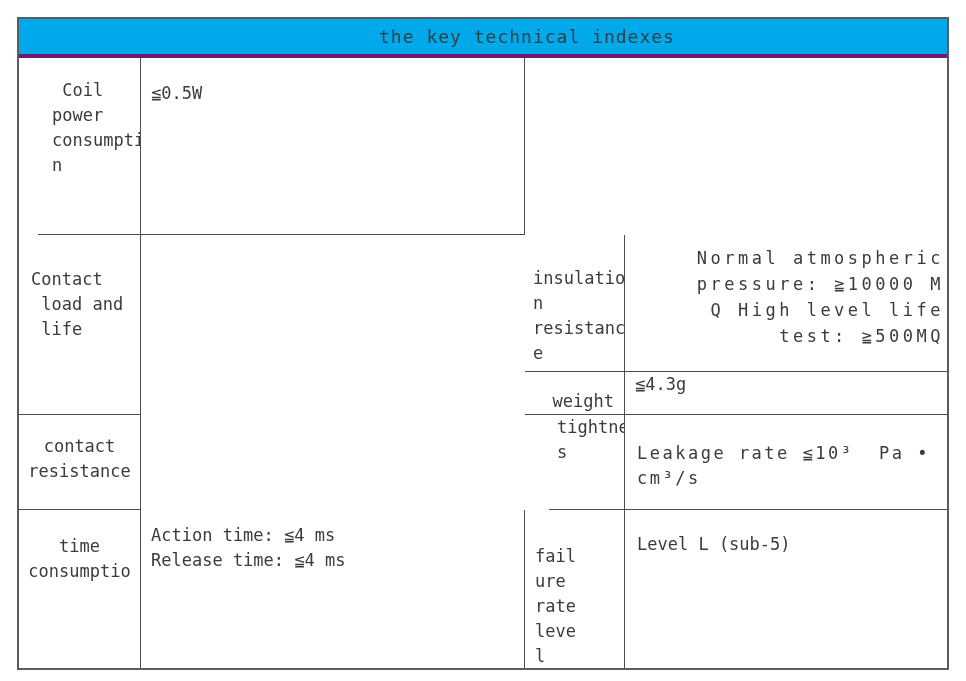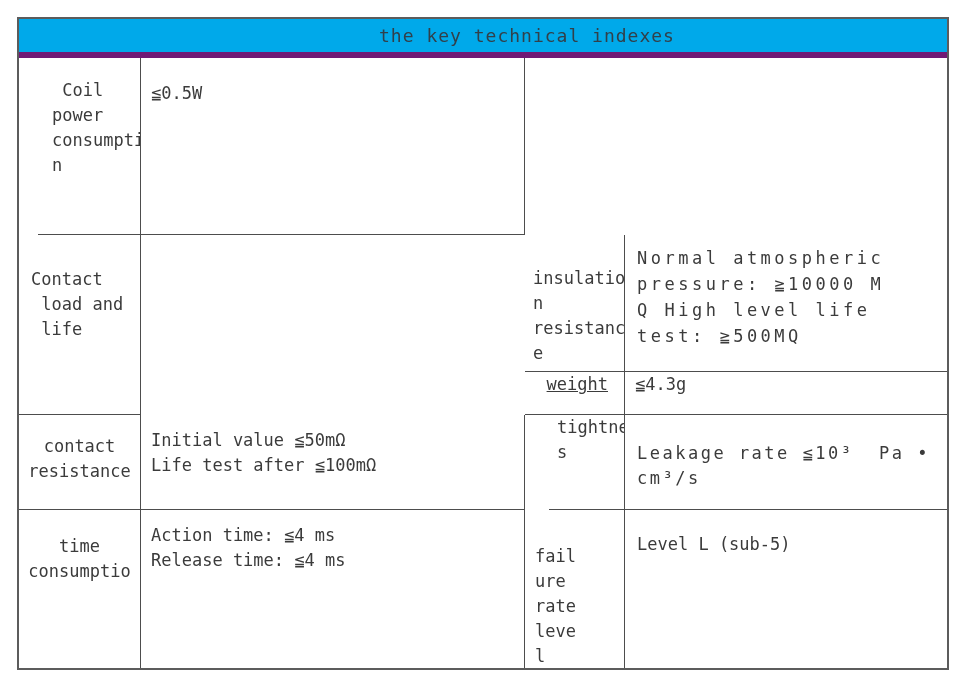--- a/index.html
+++ b/index.html
@@ -27,21 +27,21 @@
     grid-template-columns: 122px 384px 100px 1fr;
     grid-template-rows: 39px 177px 137px 43px 95px 1fr;
     background: #ffffff;
     font-size: 17px;
     line-height: 25px;
   }
   .hd {
     grid-column: 1 / 5;
     grid-row: 1;
     background: #00a9ea;
-    border-bottom: 6px solid #701a75;
+    border-bottom: 4px solid #701a75;
     display: flex;
     align-items: center;
     justify-content: center;
     padding-left: 88px;
     font-size: 18px;
     color: #31404a;
     letter-spacing: 1px;
   }
   .c {
     border-right: 1px solid #4d4d4d;
@@ -56,23 +56,23 @@
   .ls1 { letter-spacing: 2px; }
 
   .r1c1 { grid-area: 2 / 1; padding: 20px 4px 0 14px; margin-left: 19px; }
   .r1c2 { grid-area: 2 / 2; padding: 23px 5px 0 10px; }
   .r1c3 { grid-area: 2 / 3; padding: 10px 3px 0 12px; }
   .r1c4 { grid-area: 2 / 4; padding: 7px 6px 0 12px; }
 
   .r2c1 { grid-area: 3 / 1 / 5 / 2; padding: 32px 4px 0 12px; }
   .r2c2 { grid-area: 3 / 2 / 5 / 3; padding: 29px 5px 0 8px; }
   .r2c3 { grid-area: 3 / 3; display: flex; align-items: flex-end; padding: 0 2px 5px 8px; }
-  .r2c4 { grid-area: 3 / 4; padding: 10px 3px 0 12px; letter-spacing: 3.5px; line-height: 26px; }
+  .r2c4 { grid-area: 3 / 4; padding: 10px 3px 0 12px; letter-spacing: 3.5px; line-height: 26px; text-align: right; }
 
-  .wc3 { grid-area: 4 / 3; display: flex; align-items: flex-start; justify-content: flex-end; padding-right: 16px; text-decoration: underline; }
+  .wc3 { grid-area: 4 / 3; display: flex; align-items: flex-end; justify-content: flex-end; padding-right: 10px; }
   .wc4 { grid-area: 4 / 4; display: flex; align-items: flex-start; padding-left: 10px; }
 
   .r3c1 { grid-area: 5 / 1; text-align: center; padding: 19px 2px 0 2px; }
   .r3c2 { grid-area: 5 / 2; padding: 13px 4px 0 10px; }
   .r3c3 { grid-area: 5 / 3; display: flex; align-items: flex-start; padding: 0 10px 4px 8px; margin-left: 24px; }
   .r3c4 { grid-area: 5 / 4; padding: 26px 3px 0 12px; letter-spacing: 2.5px; }
 
   .r4c1 { grid-area: 6 / 1; text-align: center; padding: 24px 2px 0 2px; }
   .r4c2 { grid-area: 6 / 2; padding: 13px 4px 0 10px; }
   .r4c3 { grid-area: 6 / 3; padding: 34px 20px 0 10px; }
@@ -109,22 +109,20 @@
 
     <div class="c wc3">
       <span>weight</span>
     </div>
     <div class="c wc4 nr">
       <span>≦4.3g</span>
     </div>
 
     <div class="c r3c1">contact
 resistance</div>
-    <div class="c r3c2">Initial value ≦50mΩ
-Life test after ≦100mΩ</div>
     <div class="c r3c3">
       <span>tightnes
 s</span>
     </div>
     <div class="c r3c4 nr">Leakage rate ≦10³  Pa • cm³/s</div>
 
     <div class="c r4c1 nb">time
 consumptio</div>
     <div class="c r4c2 nb">Action time: ≦4 ms
 Release time: ≦4 ms</div>

